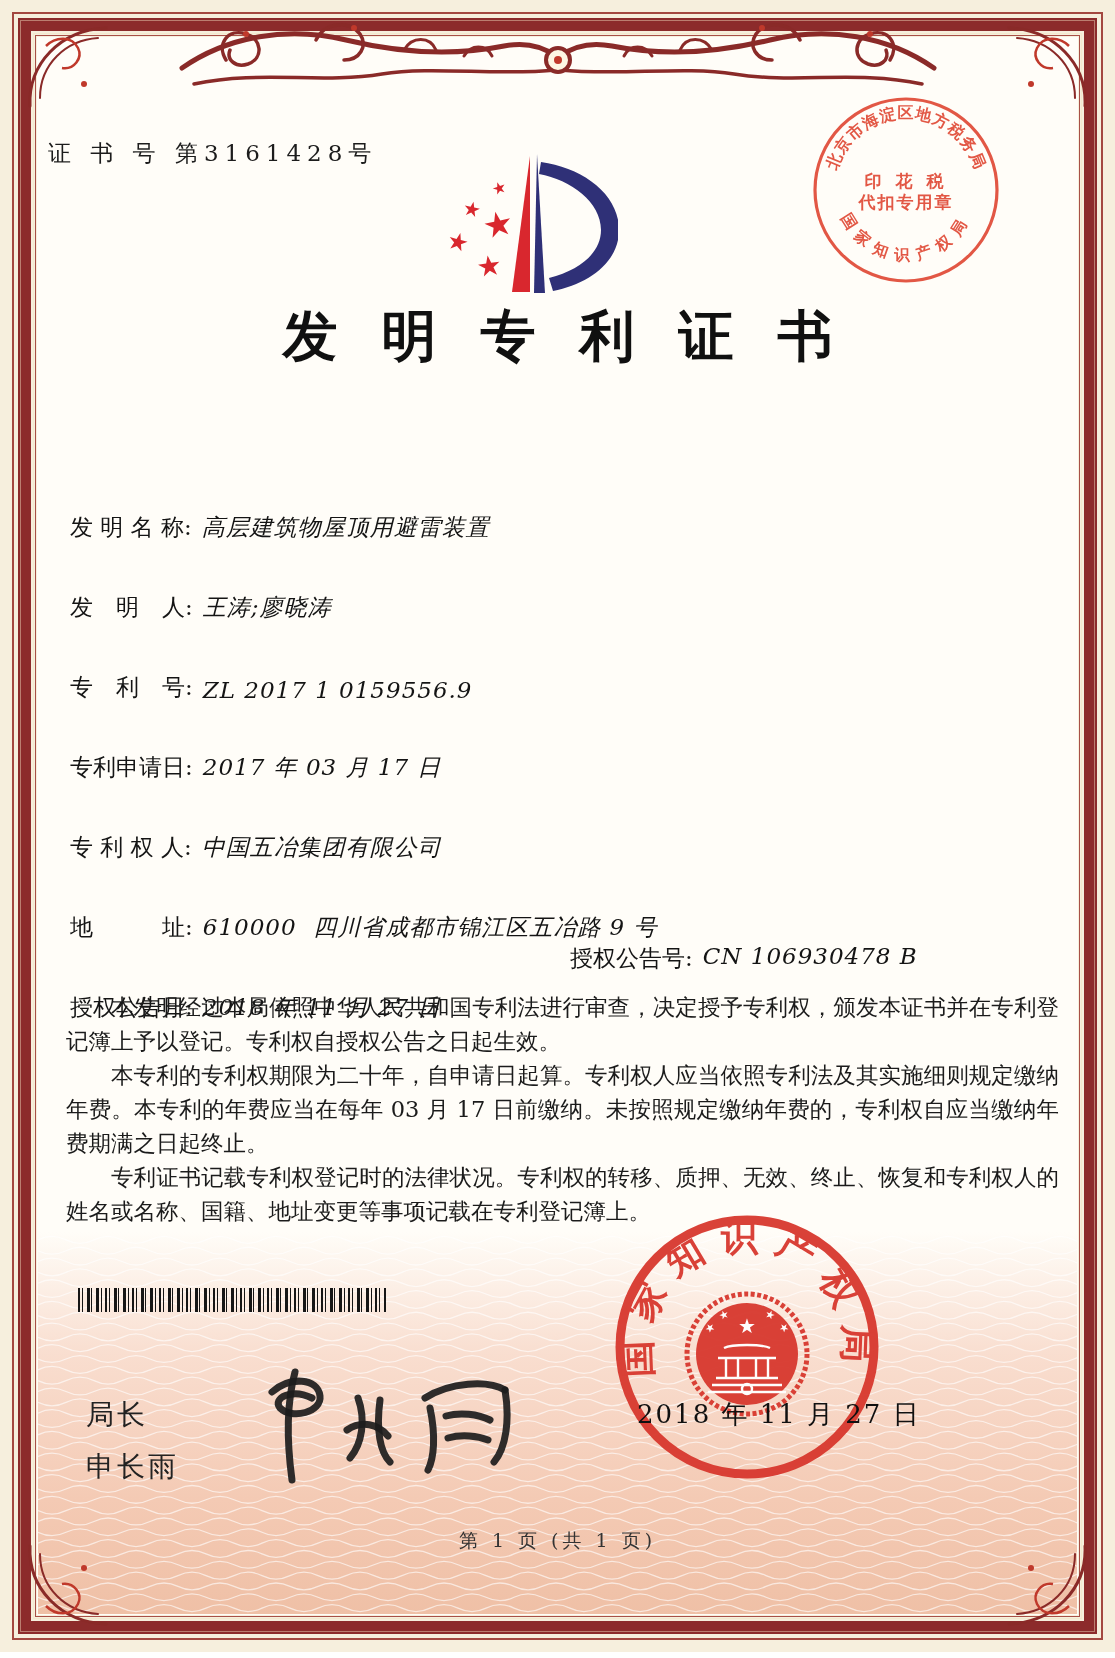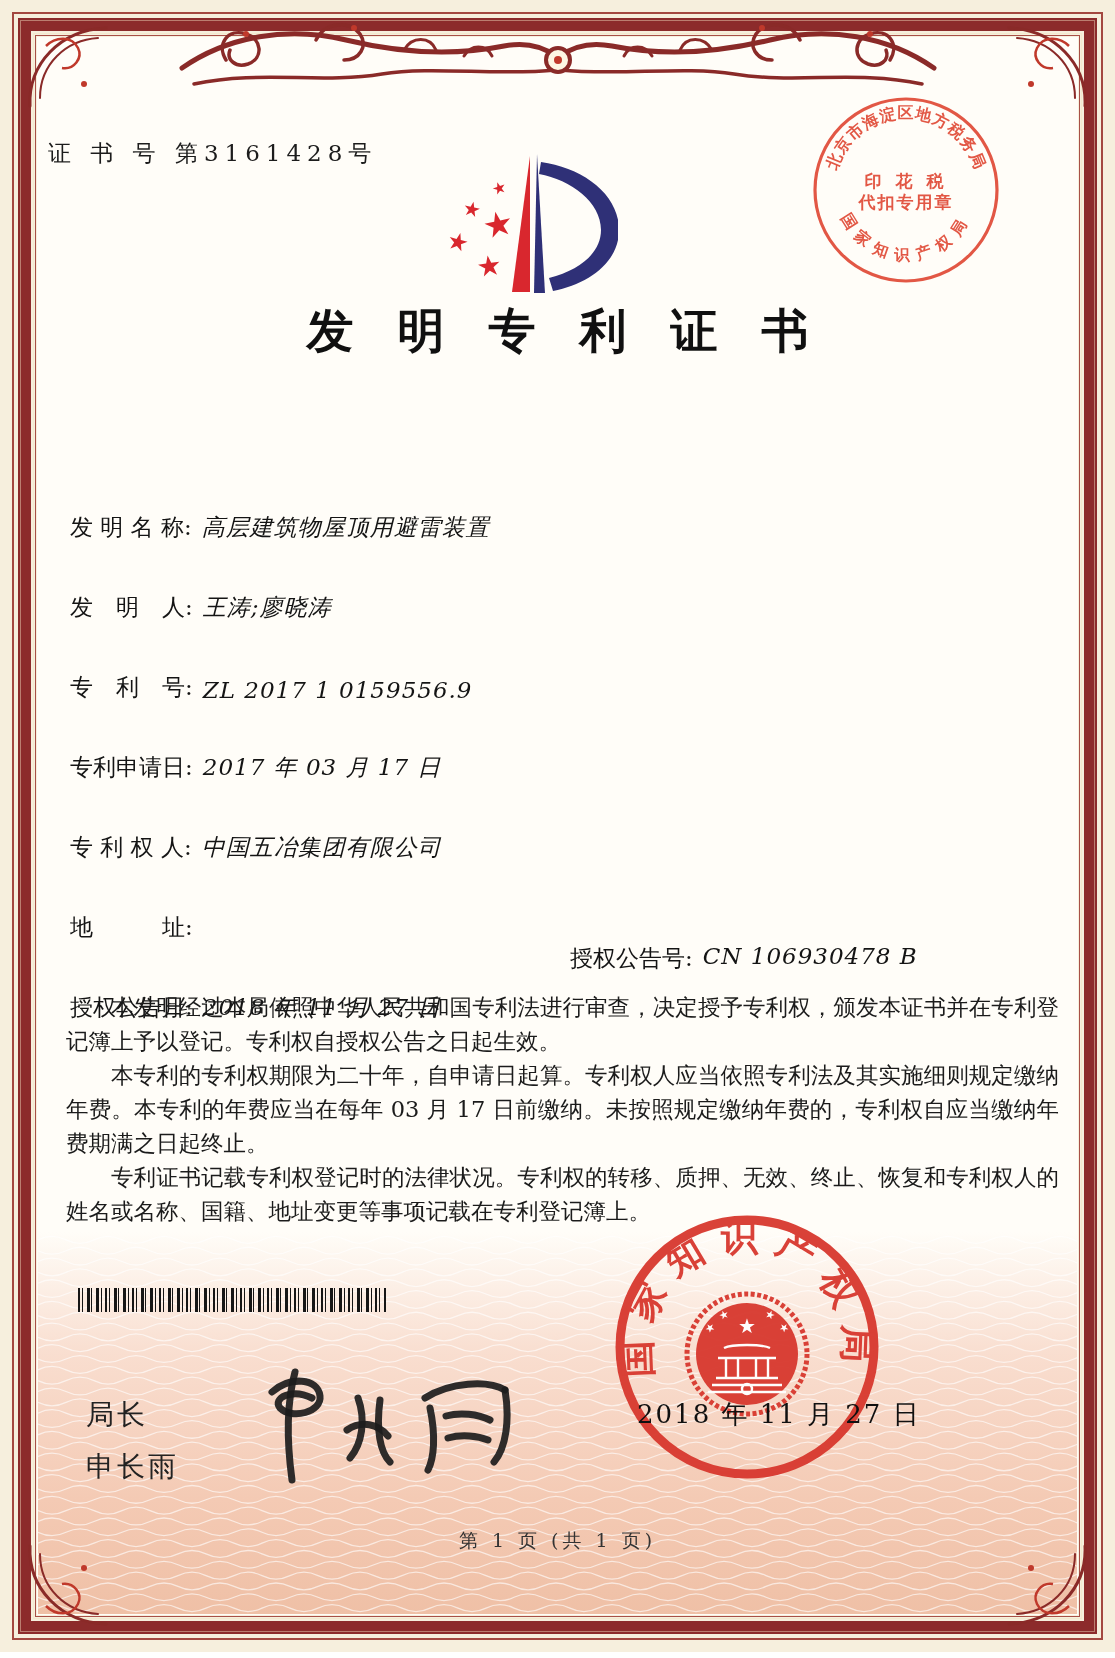--- a/index.html
+++ b/index.html
@@ -20,21 +20,21 @@
   .c-br{right:20px;bottom:20px;transform:scale(-1,-1);}
   
   .pink-zone{position:absolute;left:38px;right:38px;bottom:38px;top:1232px;z-index:1;
     background:linear-gradient(180deg,rgba(247,215,198,0) 0%,rgba(247,213,196,.78) 32%,#f4cab4 70%,#efc0a6 100%);}
   .pink-zone svg{position:absolute;inset:0;width:100%;height:100%;}
   .pink-zone path{stroke:rgba(255,255,255,.62);stroke-width:1.3;fill:none;}
   
   .cert-no{position:absolute;left:48px;top:138px;font-size:23px;letter-spacing:6px;color:#1c1c1c;z-index:5;}
   .logo-svg{position:absolute;left:413px;top:138px;width:205px;height:162px;z-index:5;}
   .tax-stamp-svg{position:absolute;left:806px;top:90px;width:200px;height:200px;z-index:5;opacity:.92;}
-  .title{position:absolute;left:0;right:0;top:300px;text-align:center;font-size:47px;font-weight:700;
+  .title{position:absolute;left:0;right:0;top:300px;text-align:center;font-size:55px;font-weight:700;
          letter-spacing:44px;text-indent:44px;color:#101010;z-index:5;}
   
   .fields{position:absolute;left:70px;top:463px;right:60px;font-size:23px;color:#141414;z-index:5;}
   .field-row{position:relative;height:80px;display:flex;align-items:flex-end;}
   .field-label{white-space:pre;flex:0 0 auto;margin-right:10px;}
   .field-value{letter-spacing:1px;white-space:pre;font-style:italic;}
   .grant-group{position:absolute;left:500px;top:0;display:flex;}
   
   .paragraphs{position:absolute;left:66px;right:56px;top:990px;font-size:22.5px;line-height:34px;
               text-align:justify;color:#1b1b1b;z-index:5;}
@@ -195,20 +195,21 @@
     <div class="field-row">
       <span class="field-label">专利申请日:</span>
       <span class="field-value">2017 年 03 月 17 日</span>
     </div>
     <div class="field-row">
       <span class="field-label">专 利 权 人:</span>
       <span class="field-value">中国五冶集团有限公司</span>
     </div>
     <div class="field-row">
       <span class="field-label">地　　　址:</span>
+      <span class="field-value">610000  四川省成都市锦江区五冶路 9 号</span>
     </div>
     <div class="field-row">
       <span class="field-label">授权公告日:</span>
       <span class="field-value">2018 年 11 月 27 日</span>
       <span class="grant-group">
         <span class="field-label">授权公告号:</span>
         <span class="field-value">CN 106930478 B</span>
       </span>
     </div>
   </div>

